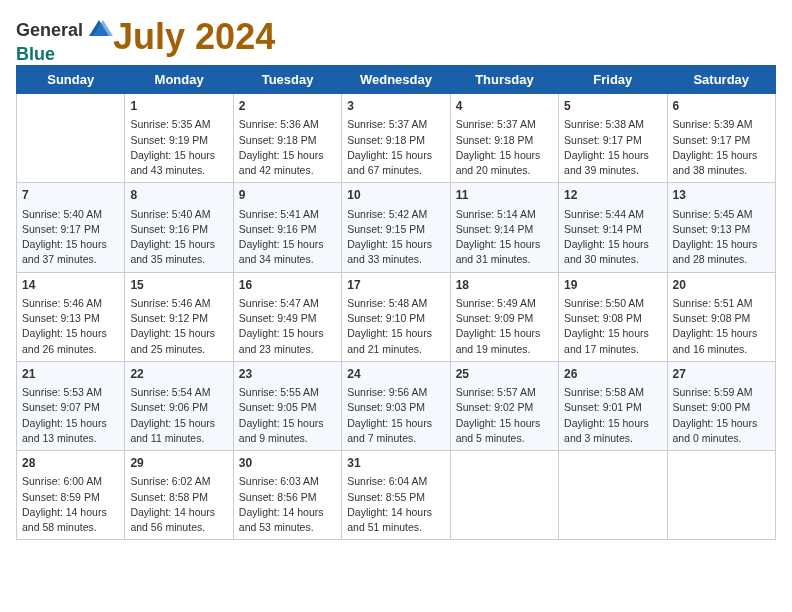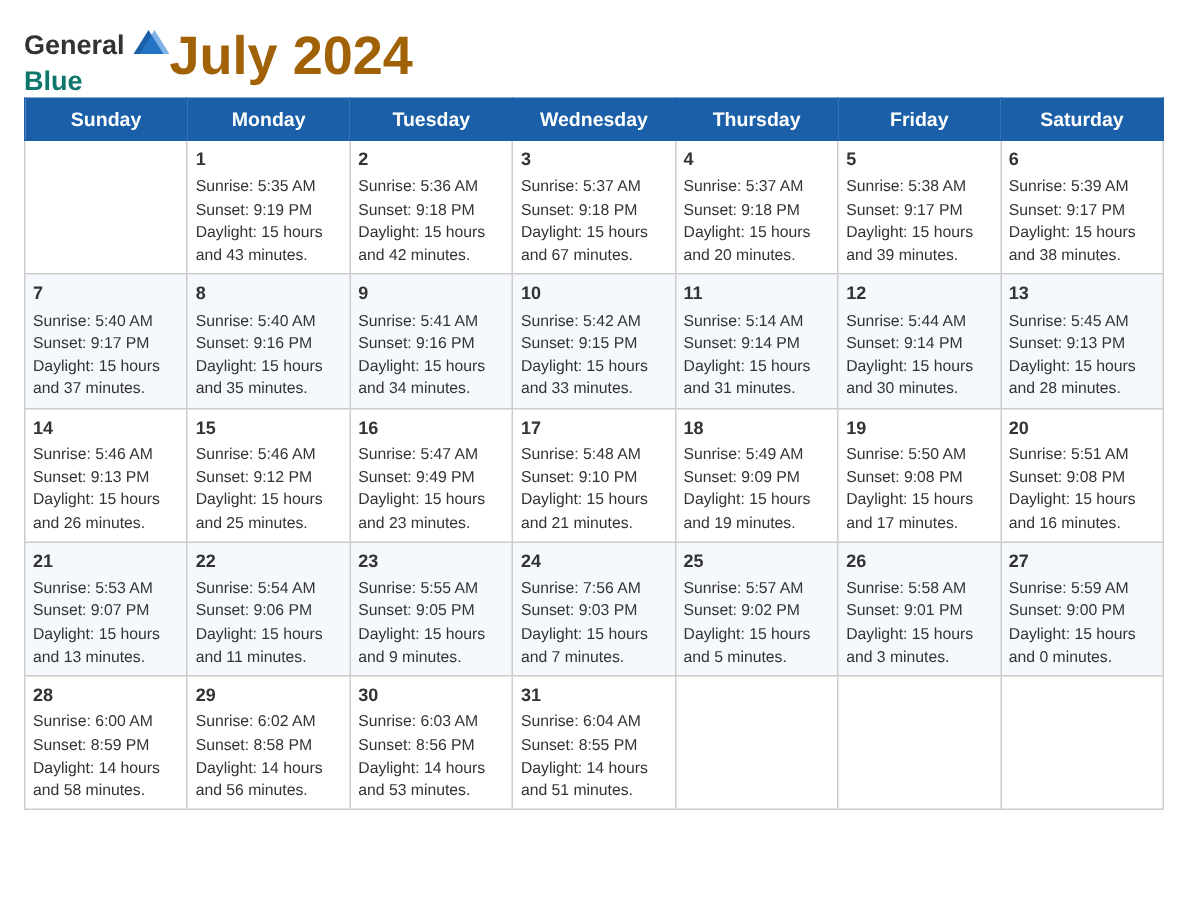--- a/index.html
+++ b/index.html
@@ -297,21 +297,21 @@
         </td>
         <td>
           <span class="day-num">23</span>
           <div class="cell-content">Sunrise: 5:55 AM</div>
           <div class="cell-content">Sunset: 9:05 PM</div>
           <div class="cell-content">Daylight: 15 hours</div>
           <div class="cell-content">and 9 minutes.</div>
         </td>
         <td>
           <span class="day-num">24</span>
-          <div class="cell-content">Sunrise: 7:56 AM</div>
+          <div class="cell-content">Sunrise: 9:56 AM</div>
           <div class="cell-content">Sunset: 9:03 PM</div>
           <div class="cell-content">Daylight: 15 hours</div>
           <div class="cell-content">and 7 minutes.</div>
         </td>
         <td>
           <span class="day-num">25</span>
           <div class="cell-content">Sunrise: 5:57 AM</div>
           <div class="cell-content">Sunset: 9:02 PM</div>
           <div class="cell-content">Daylight: 15 hours</div>
           <div class="cell-content">and 5 minutes.</div>

